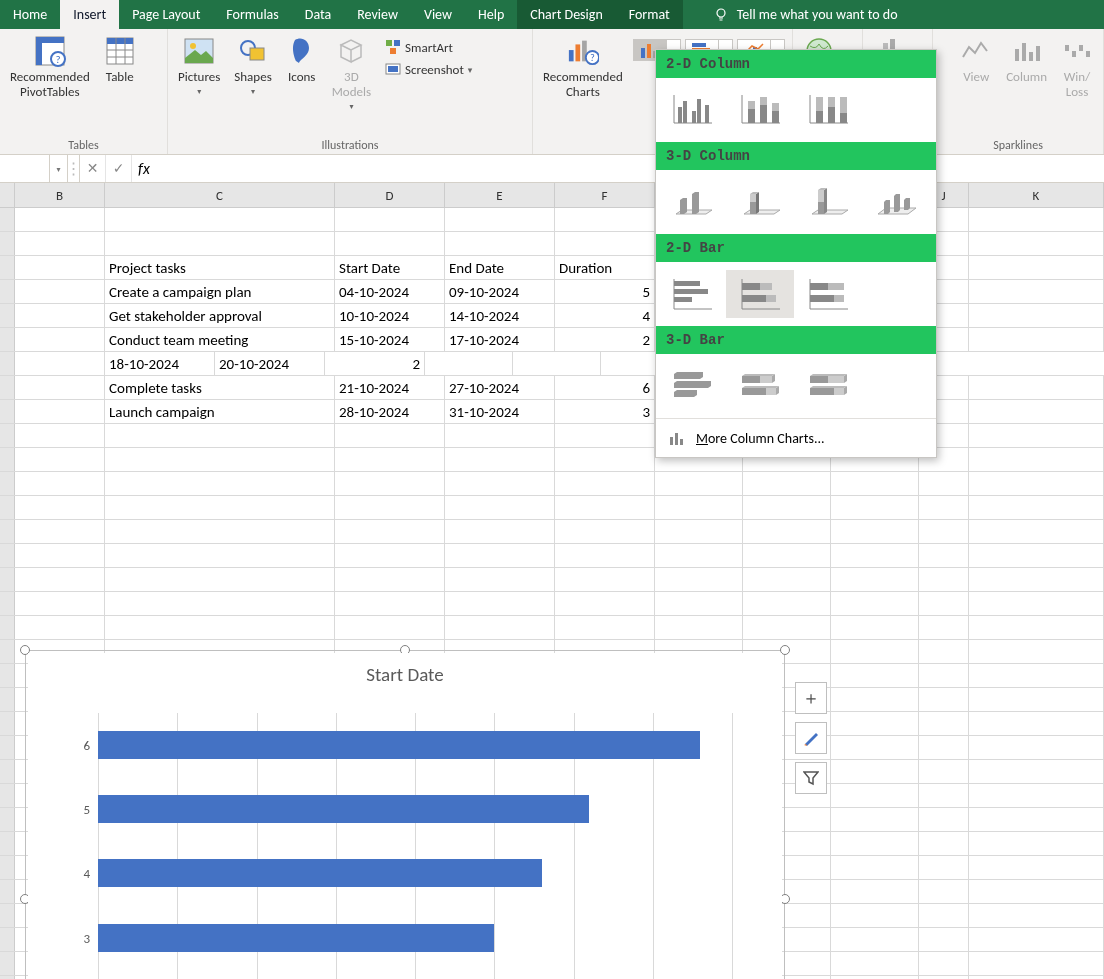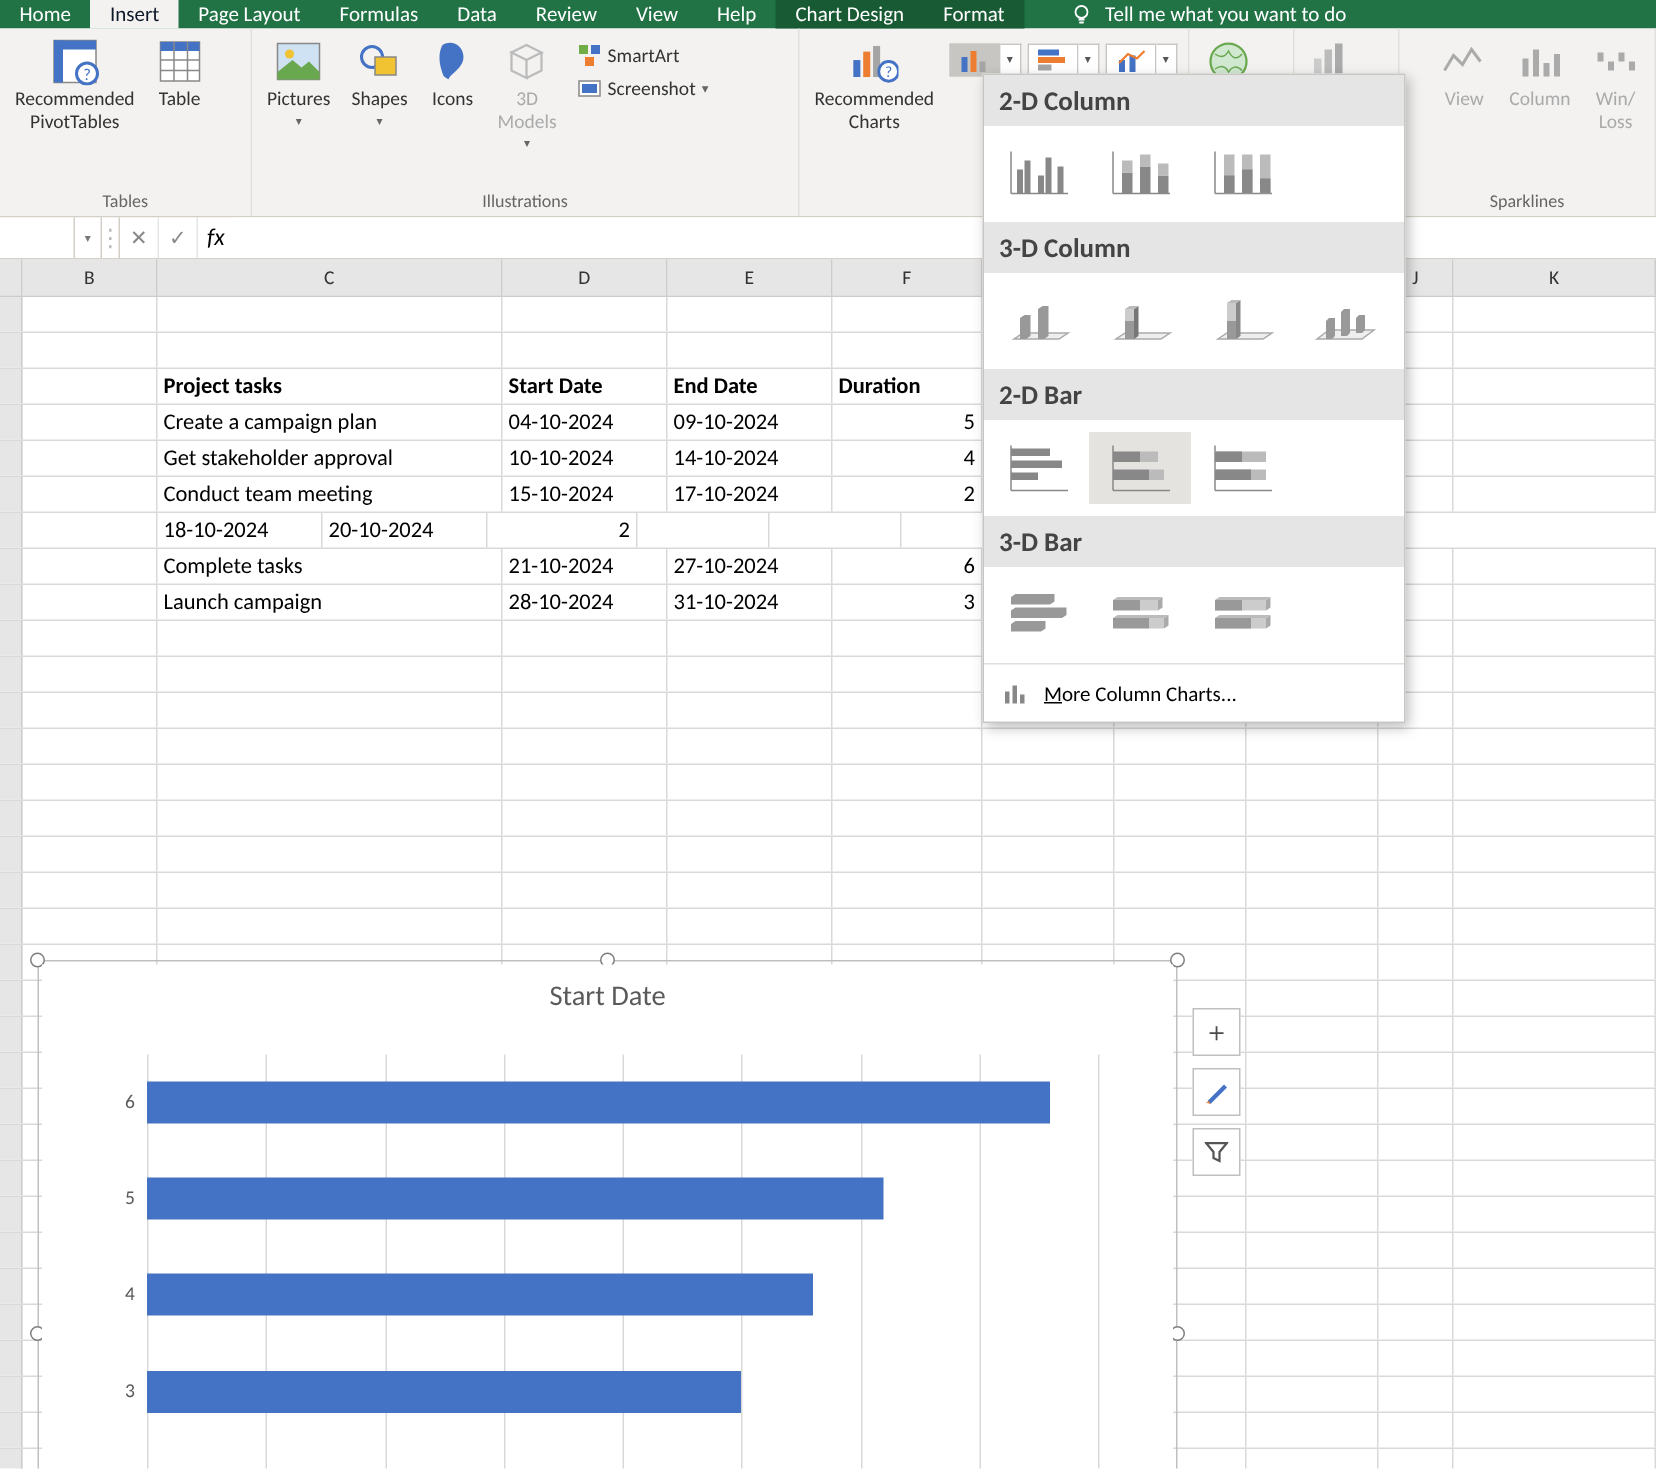--- a/index.html
+++ b/index.html
@@ -1,19 +1,19 @@
 <!DOCTYPE html>
 <html><head>
 <meta charset="utf-8">
 <style>
   * { box-sizing: border-box; margin: 0; padding: 0; font-family: "Segoe UI", Calibri, sans-serif; }
   body { background: #fff; width: 1104px; height: 979px; overflow: hidden; position: relative; }
 
   
-  .tabs { background: #217346; display: flex; align-items: stretch; height: 19px; color: #fff; font-size: 14px; }
+  .tabs { background: #217346; display: flex; align-items: stretch; height: 29px; color: #fff; font-size: 14px; }
   .tab { padding: 5px 13px; cursor: pointer; display: flex; align-items: center; }
   .tab.active { background: #f3f2f1; color: #0f172a; }
   .tab.context { background: #185a34; }
   .tell-me { display: flex; align-items: center; padding: 0 10px; gap: 8px; color: #fff; }
   .tell-me svg { width: 16px; height: 16px; }
 
   
   .ribbon { background: #f3f2f1; height: 126px; border-bottom: 1px solid #d4d0c8; display: flex; }
   .group { border-right: 1px solid #e1dfdc; position: relative; padding: 4px 6px 20px 6px; }
   .group-label { position: absolute; bottom: 2px; left: 0; right: 0; text-align: center; font-size: 12px; color: #666; }
@@ -42,30 +42,30 @@
 
   
   .sheet { position:relative; }
   .colhdrs { display:flex; background:#e6e6e6; border-bottom:1px solid #ccc; }
   .rowhdr-col { width:15px; background:#e6e6e6; border-right:1px solid #ccc;height:24px; }
   .colhdr { height:24px; display:flex;align-items:center;justify-content:center; font-size:13px; color:#333; border-right:1px solid #ccc; background:#e6e6e6; cursor:cell;}
   .gridbody { position:relative; }
   .gridrow { display:flex; border-bottom:1px solid #d9d9d9; height:24px; }
   .rowhdr { width:15px; background:#e6e6e6; border-right:1px solid #ccc; font-size:12px;color:#333;display:flex;align-items:center;justify-content:center;}
   .cell { border-right:1px solid #d9d9d9; display:flex;align-items:center; padding:0 4px; font-size:15px; color:#000; cursor:cell;}
-  .cell.bold { font-weight:bold; }
+  .cell.bold { font-weight:normal; }
   .cell.right { justify-content:flex-end; }
 
   
   .cB{width:90px;} .cC{width:230px;} .cD{width:110px;} .cE{width:110px;} .cF{width:100px;} .cJ{width:50px;} .cK{width:135px;}
   .cG,.cH,.cI{width:88px;}
 
   
   .popup { position:absolute; top:49px; left:655px; width:282px; background:#fff; border:1px solid #c8c6c3; box-shadow:2px 3px 8px rgba(0,0,0,0.25); z-index:100; }
-  .popup-section-label { background:#e5e5e5; padding:6px 10px; font-weight:bold; font-size:18px; color:#444;}
+  .popup-section-label { background:#22c55e; padding:6px 10px; font-weight:bold; font-size:14px; color:#444;font-family:Liberation Mono, monospace;}
   .popup-row { display:flex; padding:8px 2px; gap:0; }
   .popup-thumb { width:68px; height:48px; display:flex; align-items:center; justify-content:center; cursor:pointer; }
   .popup-thumb.hover { background:#e5e3e0; }
   .popup-footer { display:flex; align-items:center; gap:10px; padding:10px 12px; font-size:14px; border-top:1px solid #e1dfdc;}
   .popup-footer span.u { text-decoration:underline; }
 
   
   .chartobj-border { position:absolute; top:467px; left:25px; width:760px; height:497px; border:1px solid #bfbfbf; }
   .handle { position:absolute; width:10px;height:10px;border:1px solid #7f7f7f;background:#fff;border-radius:50%; }
   .h-tl{top:-6px;left:-6px;} .h-tr{top:-6px;right:-6px;}

